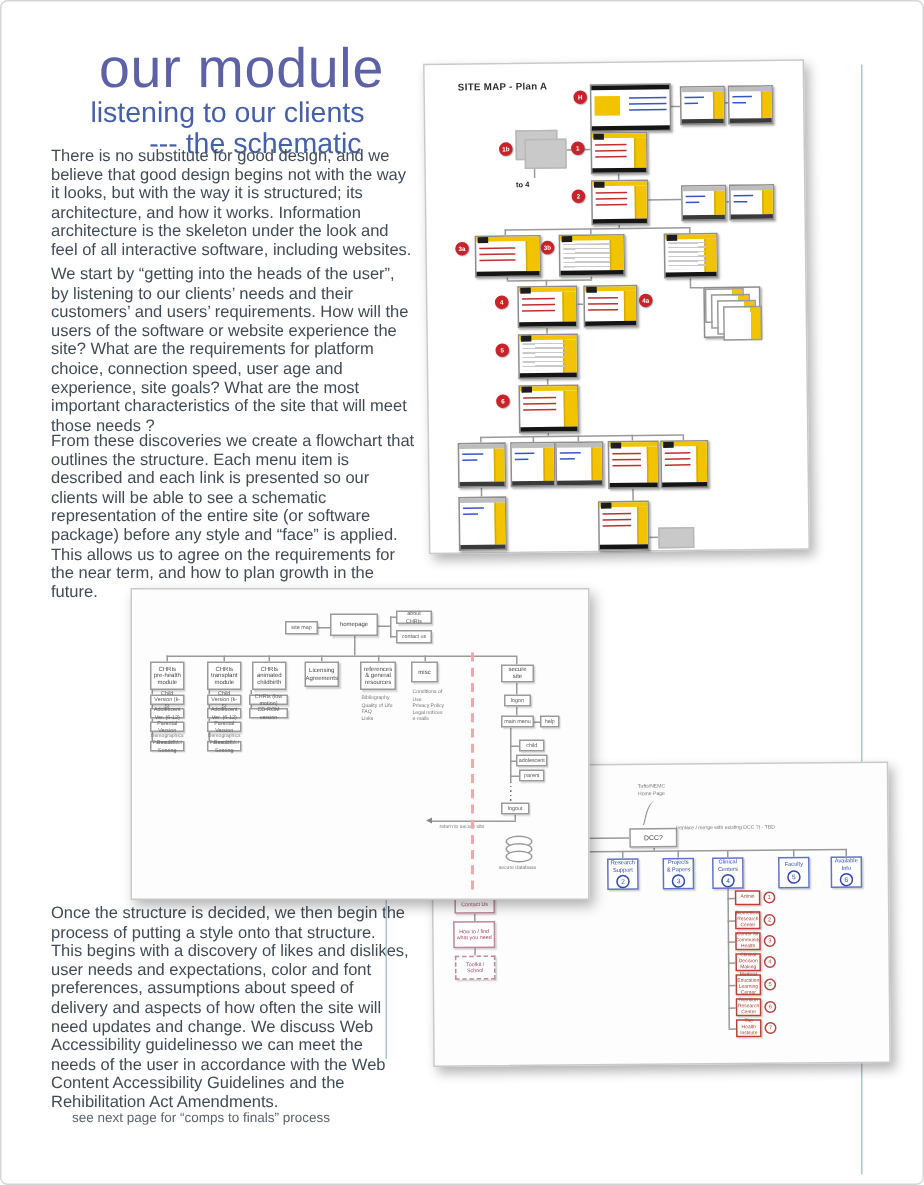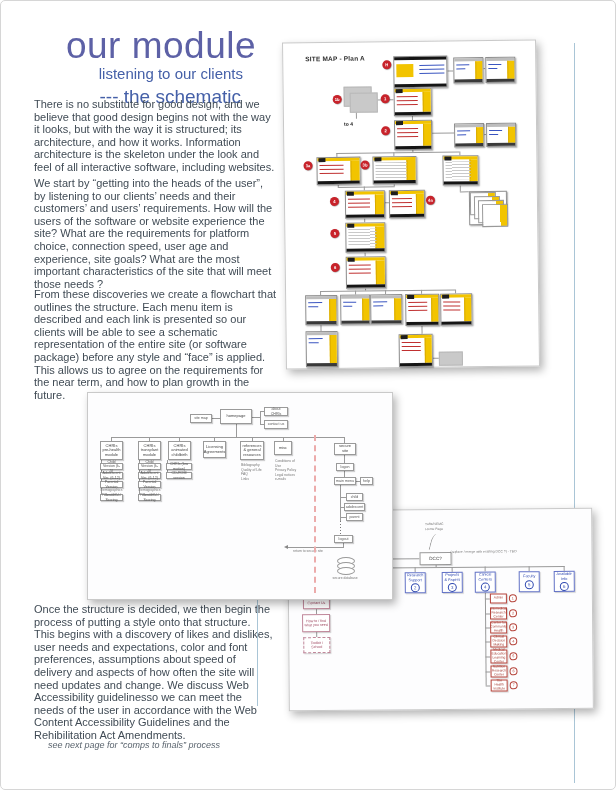--- a/index.html
+++ b/index.html
@@ -1,25 +1,25 @@
 <!DOCTYPE html>
 <html><head>
 <meta charset="utf-8">
 <style>
   html,body{margin:0;padding:0;background:#fff;font-family:"Liberation Sans",sans-serif;}
   .page{position:relative;width:614px;height:788px;border:1px solid #d6d6d6;border-radius:5px;background:#fff;overflow:hidden;}
   
   .vrule{position:absolute;width:1px;background:#a9c5d6;z-index:1;}
   
   .title{position:absolute;left:60px;top:24px;width:200px;text-align:center;font-size:37px;color:#5d61a6;letter-spacing:.5px;font-weight:400;}
-  .sub1{position:absolute;left:30px;top:64px;width:212px;text-align:right;font-size:15px;color:#4560a8;}
+  .sub1{position:absolute;left:30px;top:64px;width:212px;text-align:right;font-size:19px;color:#4560a8;}
   .sub2{position:absolute;left:30px;top:85px;width:210px;text-align:right;font-size:19px;color:#4560a8;}
   
   .para{position:absolute;left:33px;width:243px;font-size:11px;line-height:12.6px;color:#404b55;}
-  .note{position:absolute;left:47px;top:739px;font-size:9px;font-style:italic;color:#5a646e;}
+  .note{position:absolute;left:47px;top:739px;font-size:9px;color:#5a646e;}
   
   .panel{position:absolute;background:#fdfdfe;border:1px solid #c9c9c9;box-shadow:3px 4px 8px rgba(0,0,0,.30);}
   #panel1{left:283px;top:40px;width:252px;height:325px;transform:rotate(-.7deg);z-index:2;background:#fff;}
   #panel2{left:86px;top:391px;width:304px;height:206px;z-index:4;}
   #panel3{left:287px;top:508px;width:303px;height:199px;transform:rotate(-.5deg);z-index:3;}
   .p1title{position:absolute;left:22px;top:12px;font-size:6.5px;font-weight:bold;color:#2e2e2e;letter-spacing:.2px;}
   
   .thumb{position:absolute;background:#fff;border:1px solid #8d8d8d;box-shadow:1px 1px 1.5px rgba(0,0,0,.35);}
   .thumb.gray{background:#c9c9c9;border-color:#b8b8b8;box-shadow:none;}
   .thumb i{position:absolute;display:block;}

